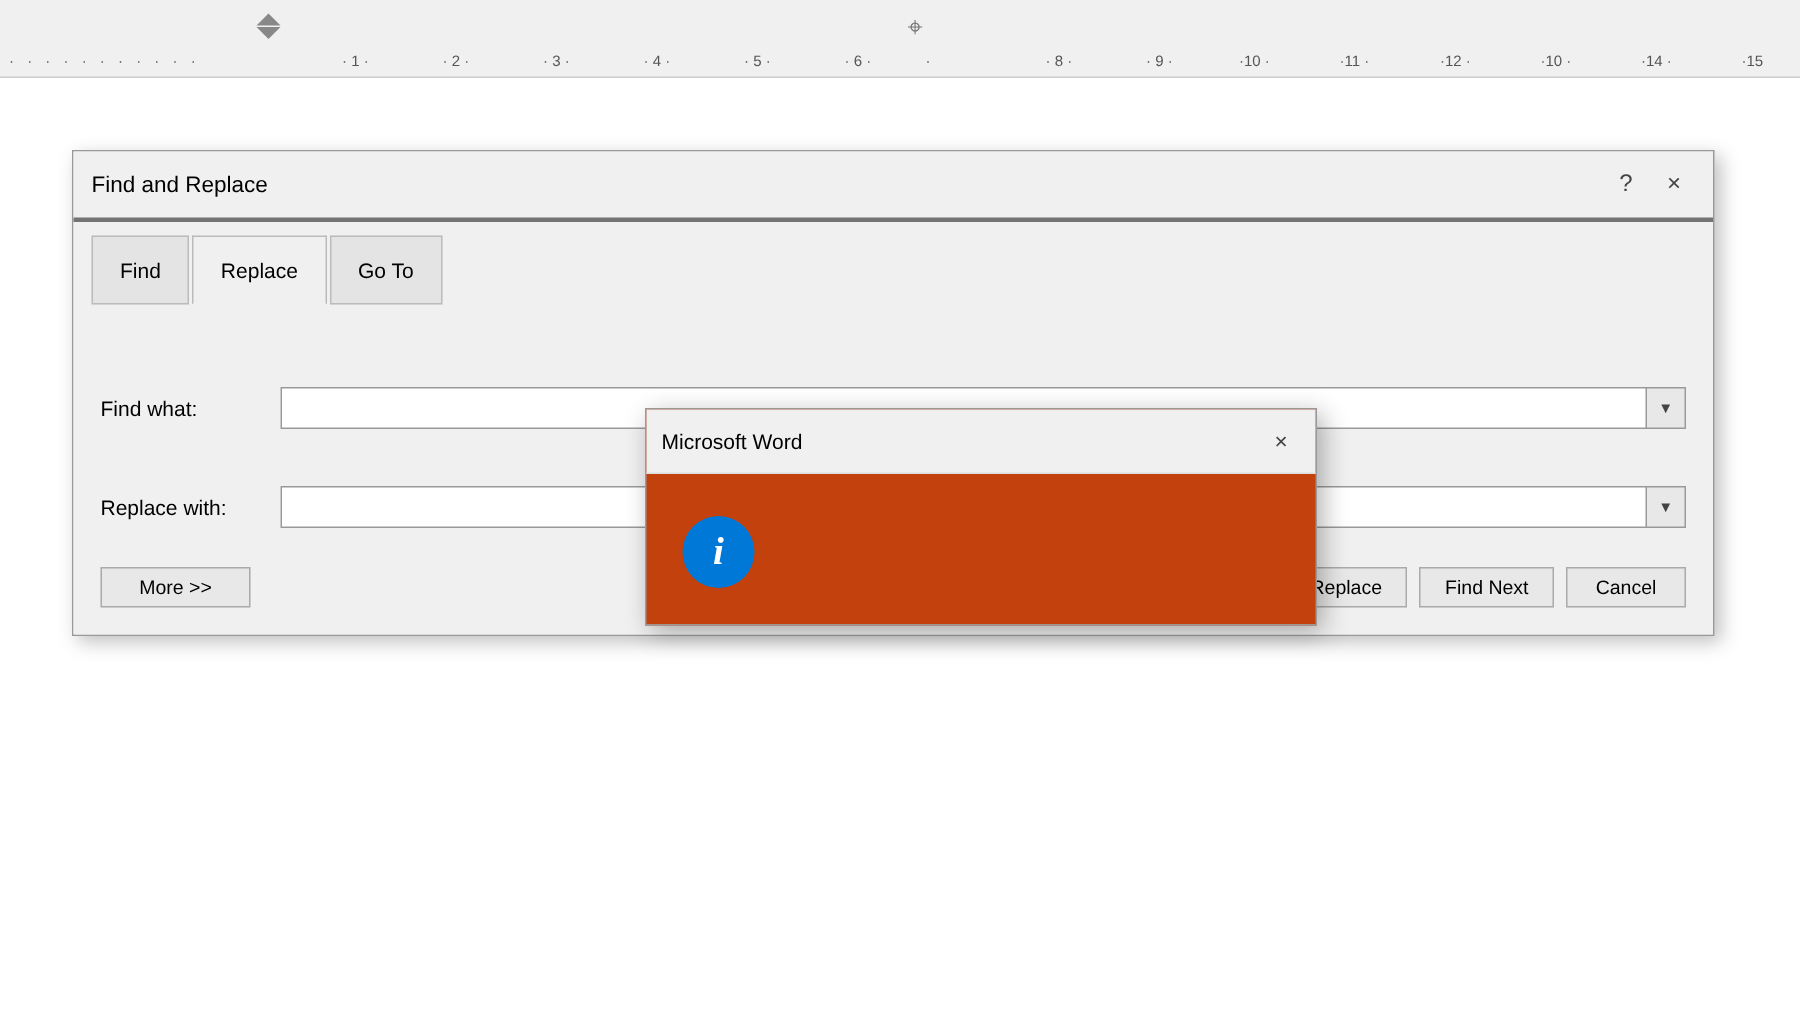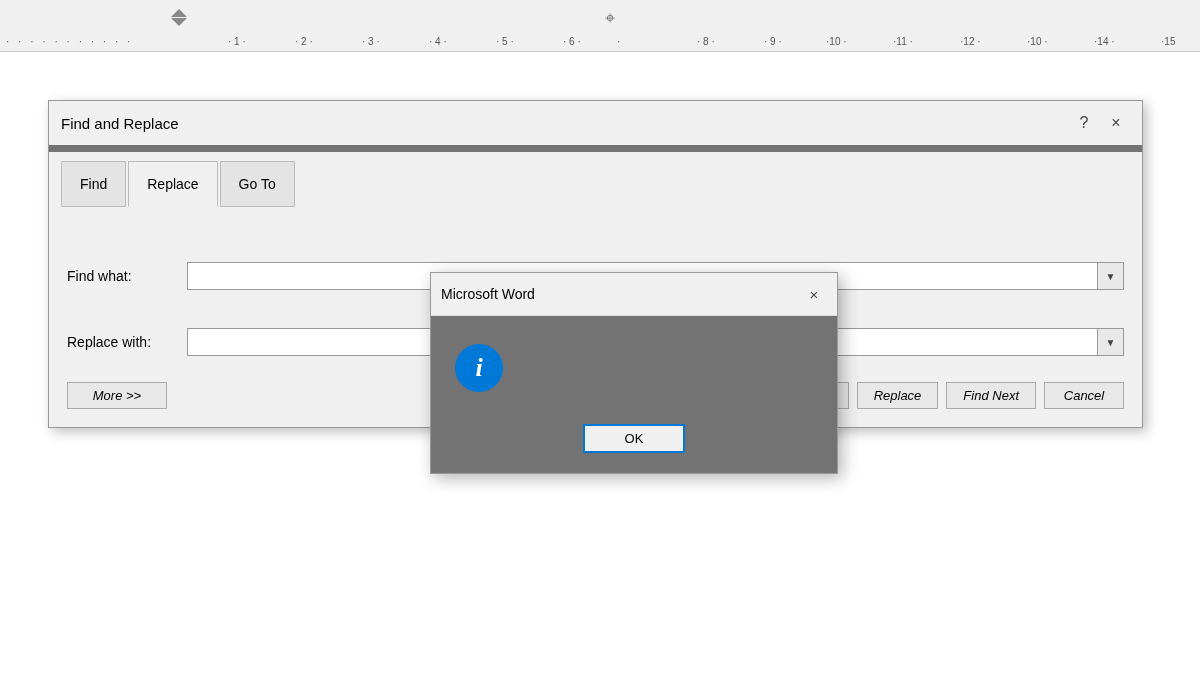--- a/index.html
+++ b/index.html
@@ -95,21 +95,21 @@
       box-shadow: 4px 4px 12px rgba(0,0,0,0.25);
       z-index: 10;
     }
 
     .dialog-titlebar {
       display: flex;
       align-items: center;
       justify-content: space-between;
       padding: 8px 12px;
       background: #f0f0f0;
-      border-bottom: 7px solid #737373;
+      border-bottom: 3px solid #737373;
     }
 
     .dialog-title {
       font-size: 15px;
       color: #000;
       font-weight: normal;
     }
 
     .dialog-title-buttons {
       display: flex;
@@ -216,36 +216,35 @@
     }
 
     .action-btn {
       padding: 5px 16px;
       font-size: 13px;
       border: 1px solid #aaa;
       background: #e8e8e8;
       cursor: pointer;
       color: #000;
       min-width: 80px;
-      font-style: italic;
     }
 
     .action-btn.more-btn {
       min-width: 100px;
     }
 
     .spacer { flex: 1; }
 
     
     .msword-dialog {
       position: absolute;
       top: 220px;
       left: 430px;
-      width: 408px;
-      background: #737373;
+      width: 448px;
+      background: #c2410c;
       border: 1px solid #999;
       box-shadow: 4px 4px 16px rgba(0,0,0,0.3);
       z-index: 20;
     }
 
     .msword-titlebar {
       display: flex;
       align-items: center;
       justify-content: space-between;
       padding: 8px 10px;
@@ -413,19 +412,16 @@
       <span class="msword-title">Microsoft Word</span>
       <button class="msword-close-btn">×</button>
     </div>
 
     <div class="msword-body">
       <div class="info-icon">
         <span class="info-icon-letter">i</span>
       </div>
     </div>
 
-    <div class="msword-footer">
-      <button class="ok-btn">OK</button>
-    </div>
 
   </div>
 
 </div>
 
 </body></html>

